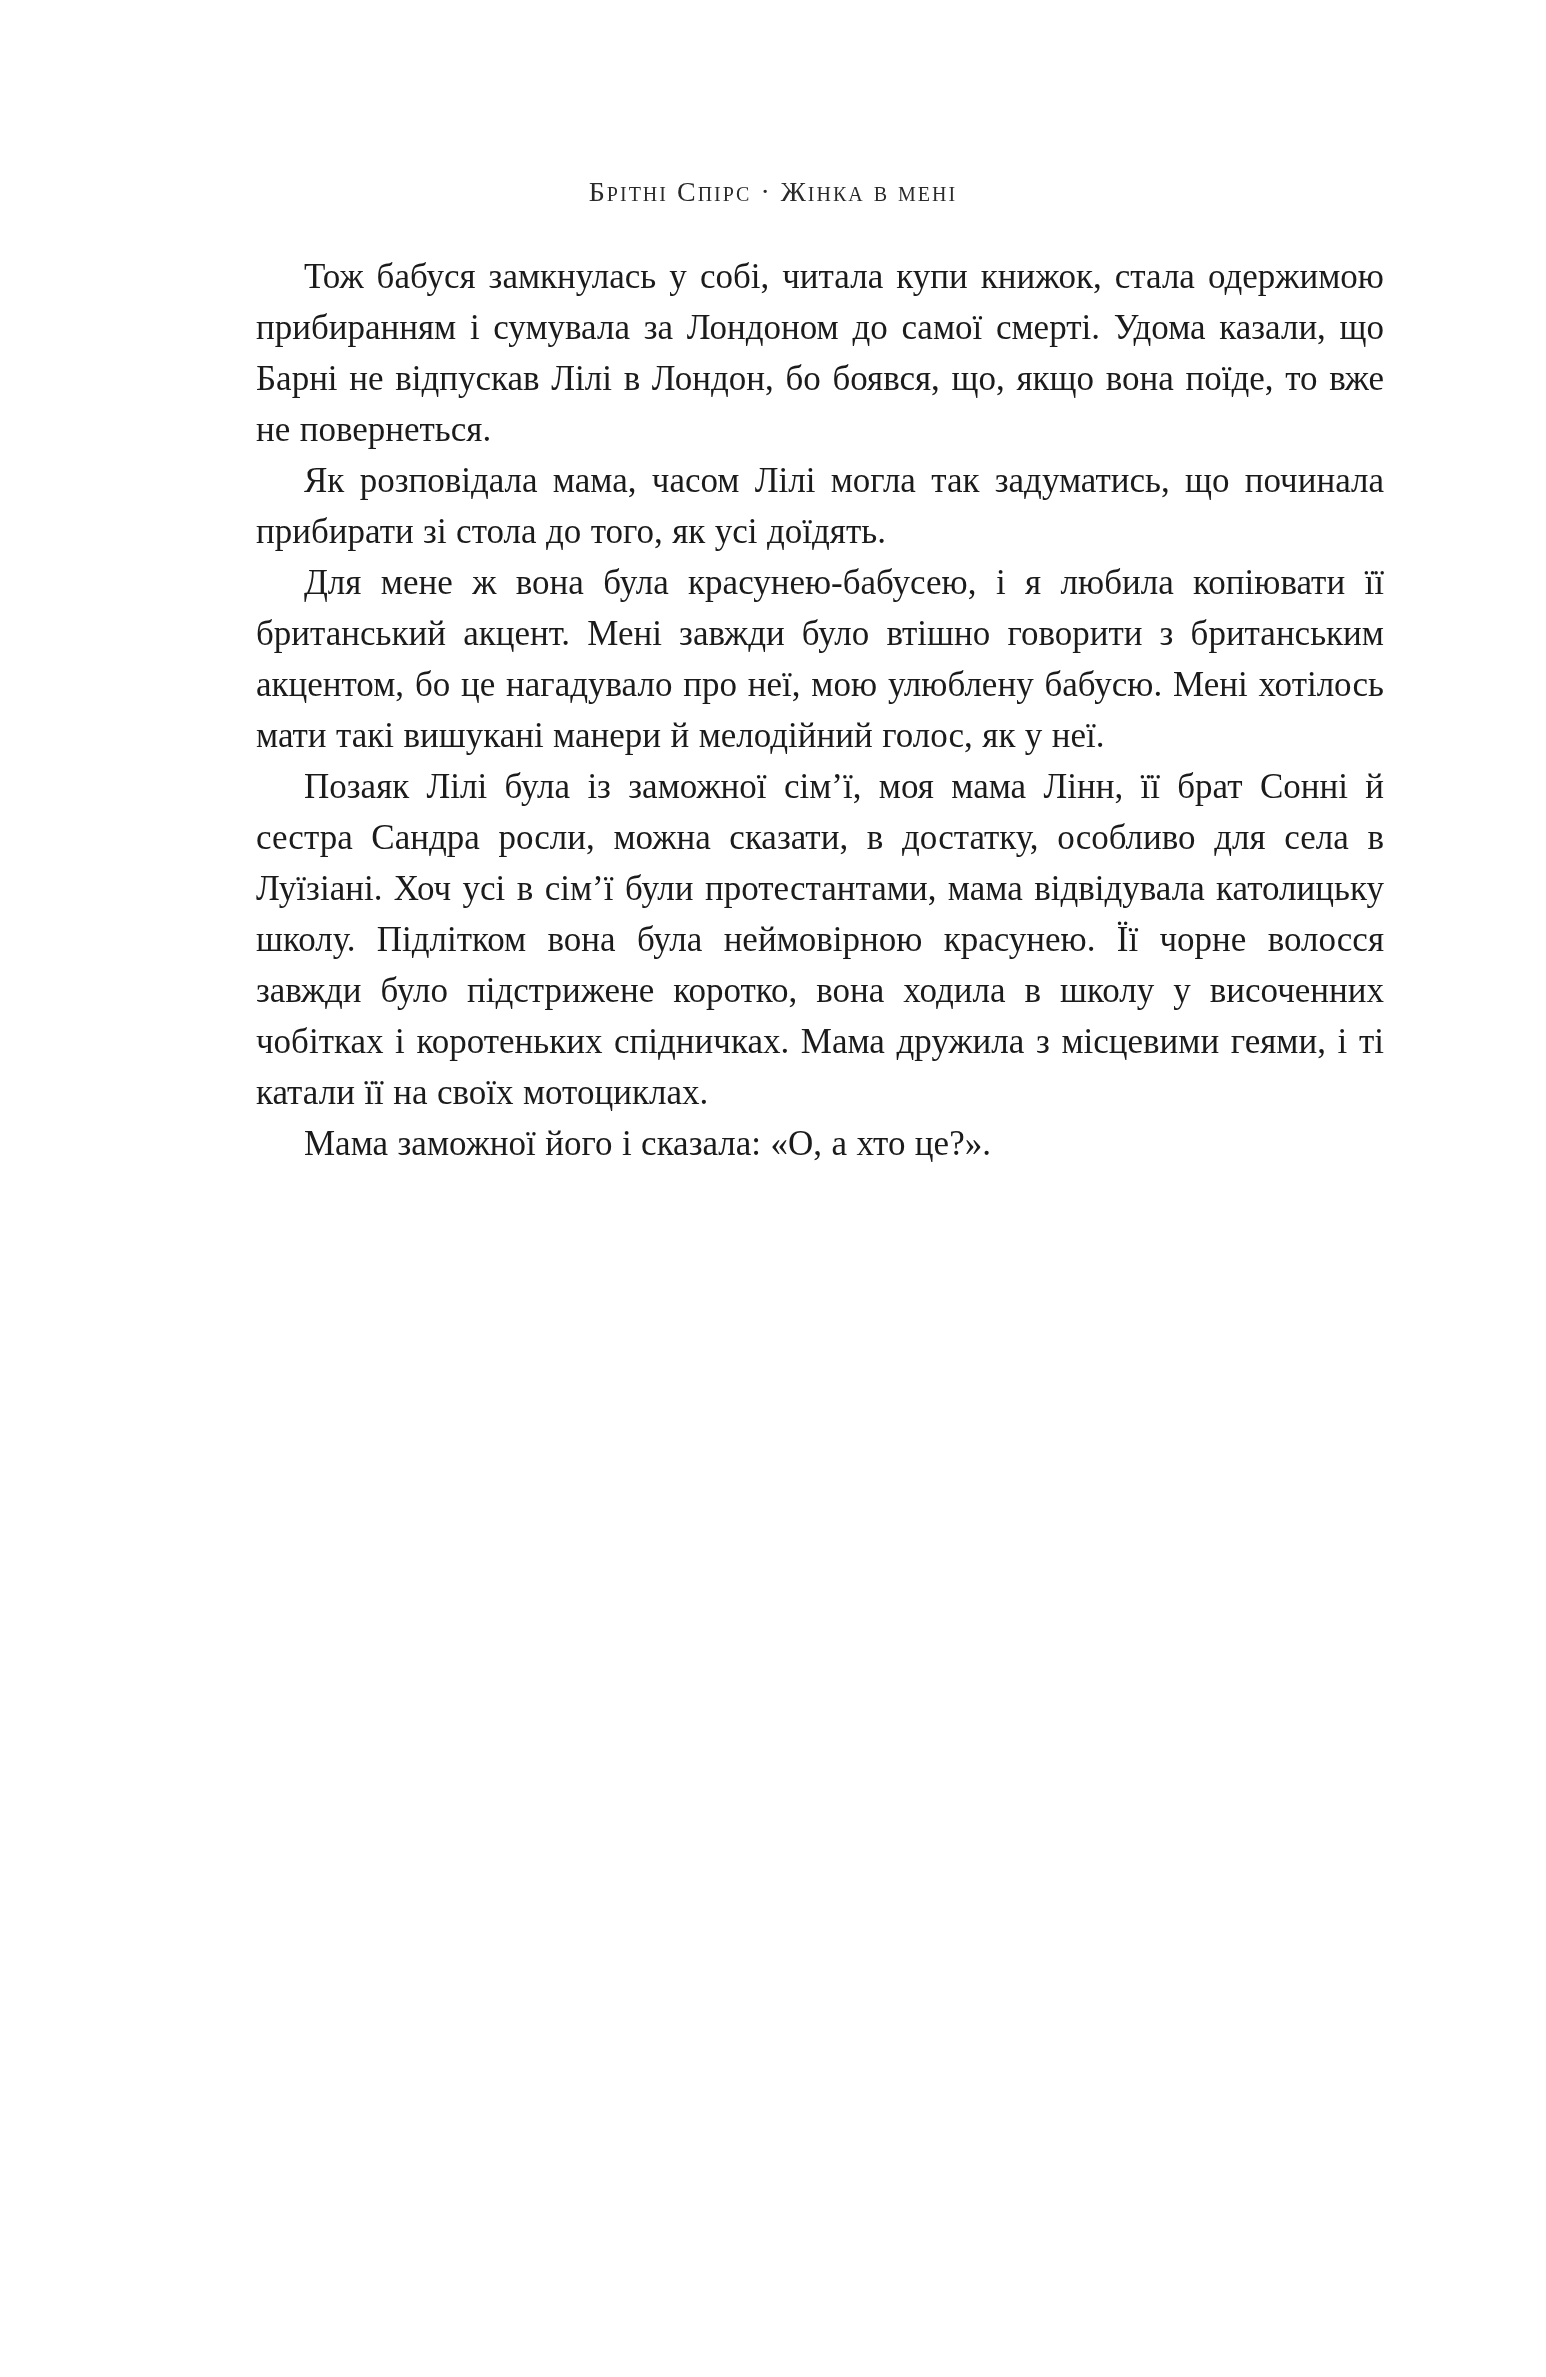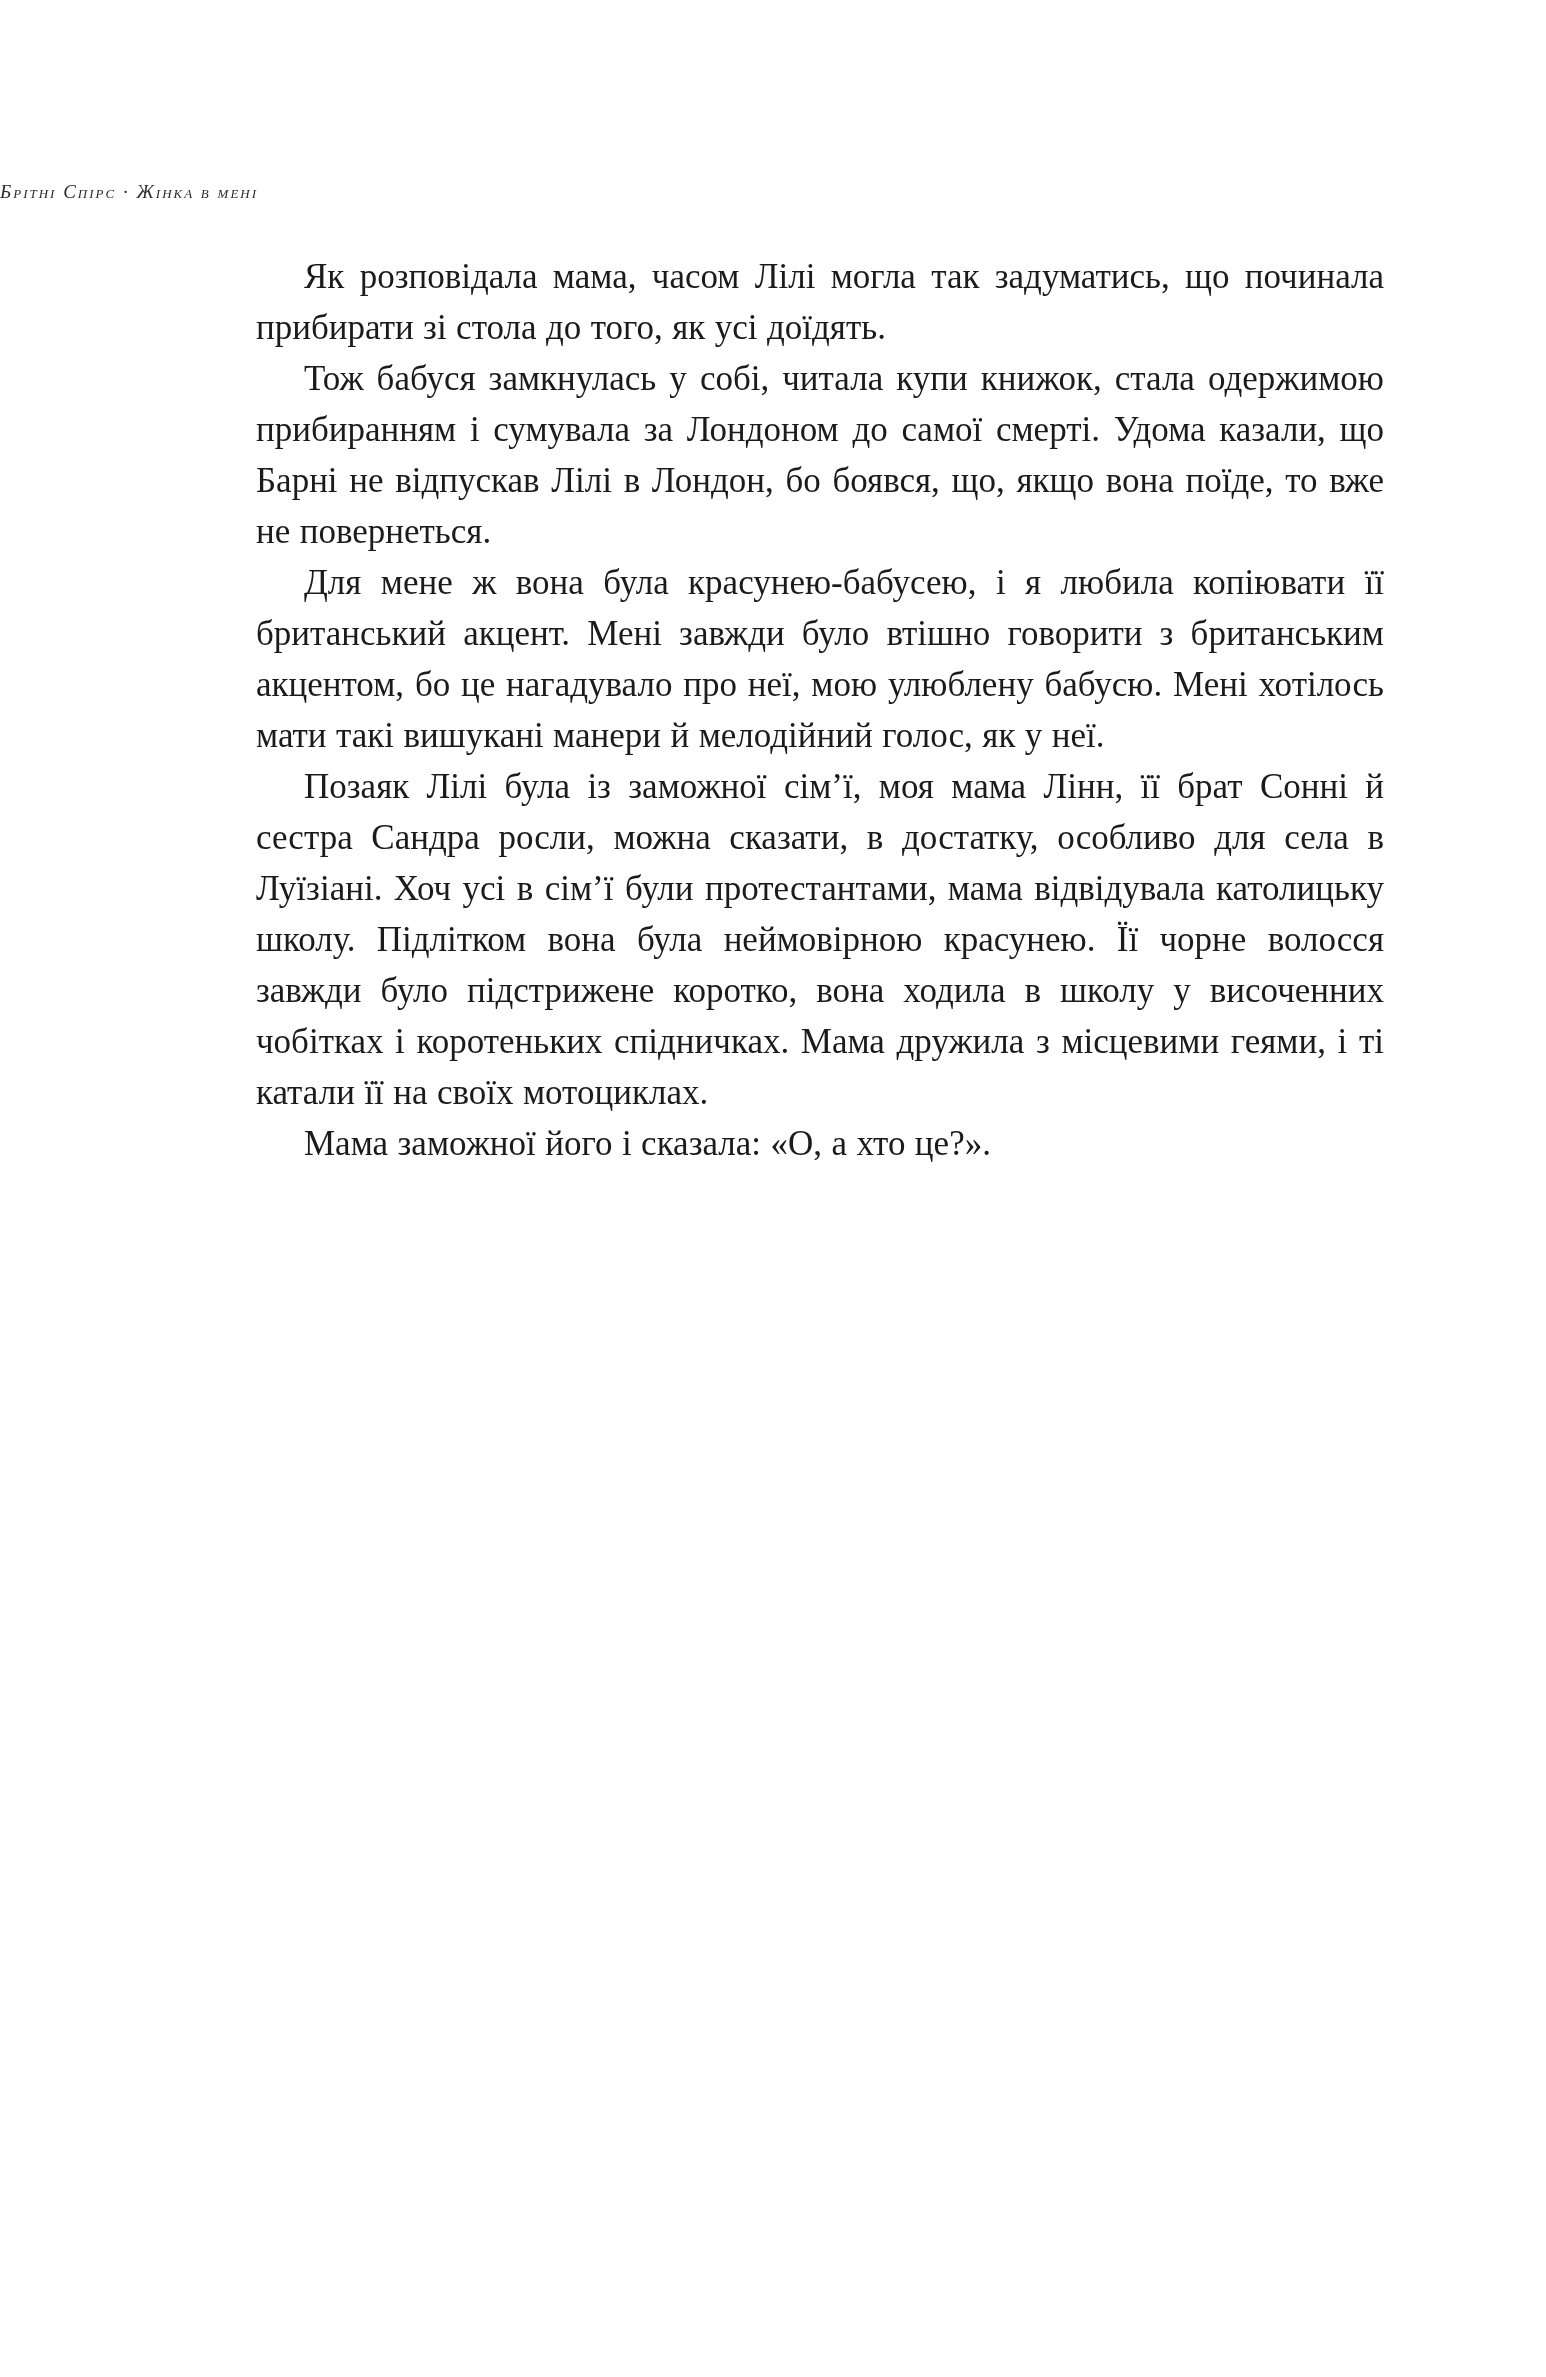--- a/index.html
+++ b/index.html
@@ -17,26 +17,26 @@
     width: 1546px;
     height: 2377px;
     background: #ffffff;
     overflow: hidden;
   }
   .running-head {
     position: absolute;
     top: 177px;
     left: 0;
     width: 100%;
-    font-size: 19px;
+    text-align: center;
+    font-size: 28px;
     line-height: 29px;
     letter-spacing: 2px;
     font-variant: small-caps;
     color: #2a2a2a;
-    font-style: italic;
   }
   .body-text {
     position: absolute;
     top: 251px;
     left: 256px;
     width: 1128px;
     font-size: 35px;
     line-height: 51px;
     color: #1b1b1b;
     text-align: justify;
@@ -50,20 +50,20 @@
     -webkit-hyphens: auto;
     word-spacing: 0.02em;
   }
 </style>
 </head>
 <body>
 
 <div class="page">
   <div class="running-head">Брітні Спірс · Жінка в мені</div>
   <div class="body-text">
+      <p class="para">Тож бабуся замкнулась у собі, читала купи книжок, стала одержимою прибиранням і сумувала за Лондоном до самої смерті. Удома казали, що Барні не відпускав Лілі в Лондон, бо боявся, що, якщо вона поїде, то вже не повернеться.</p>
       <p class="para">Як розповідала мама, часом Лілі могла так задуматись, що починала прибирати зі стола до того, як усі доїдять.</p>
-      <p class="para">Тож бабуся замкнулась у собі, читала купи книжок, стала одержимою прибиранням і сумувала за Лондоном до самої смерті. Удома казали, що Барні не відпускав Лілі в Лондон, бо боявся, що, якщо вона поїде, то вже не повернеться.</p>
       <p class="para">Для мене ж вона була красунею-бабусею, і я любила копіювати її британський акцент. Мені завжди було втішно говорити з британським акцентом, бо це нагадувало про неї, мою улюблену бабусю. Мені хотілось мати такі вишукані манери й мелодійний голос, як у неї.</p>
       <p class="para">Позаяк Лілі була із заможної сім’ї, моя мама Лінн, її брат Сонні й сестра Сандра росли, можна сказати, в достатку, особливо для села в Луїзіані. Хоч усі в сім’ї були протестантами, мама відвідувала католицьку школу. Підлітком вона була неймовірною красунею. Її чорне волосся завжди було підстрижене коротко, вона ходила в школу у височенних чобітках і коротеньких спідничках. Мама дружила з місцевими геями, і ті катали її на своїх мотоциклах.</p>
       <p class="para">Мама заможної його і сказала: «О, а хто це?».</p>
     </div>
 </div>
 
 
 </body></html>

